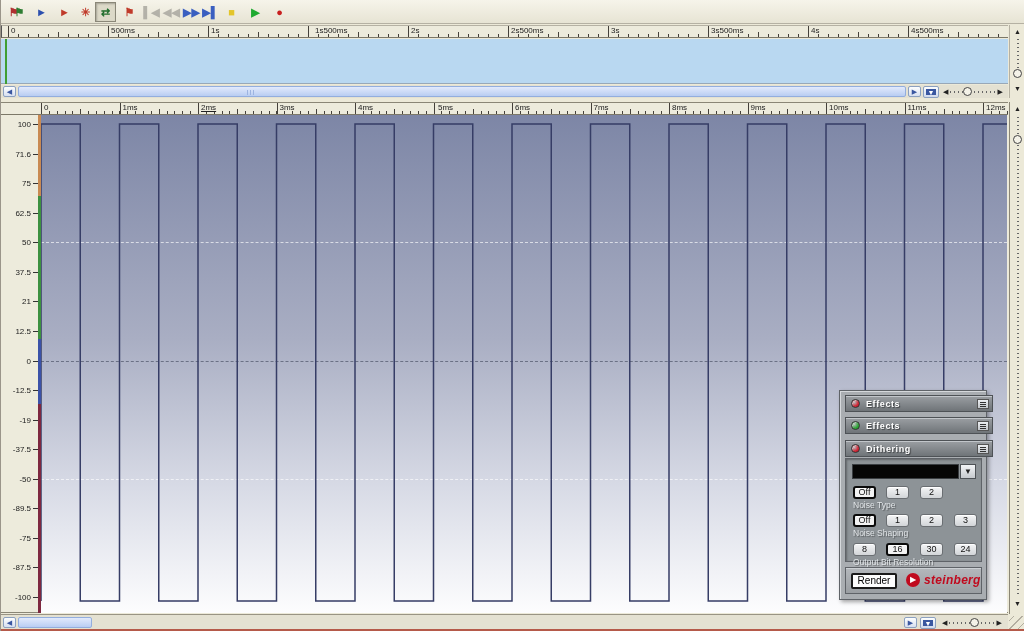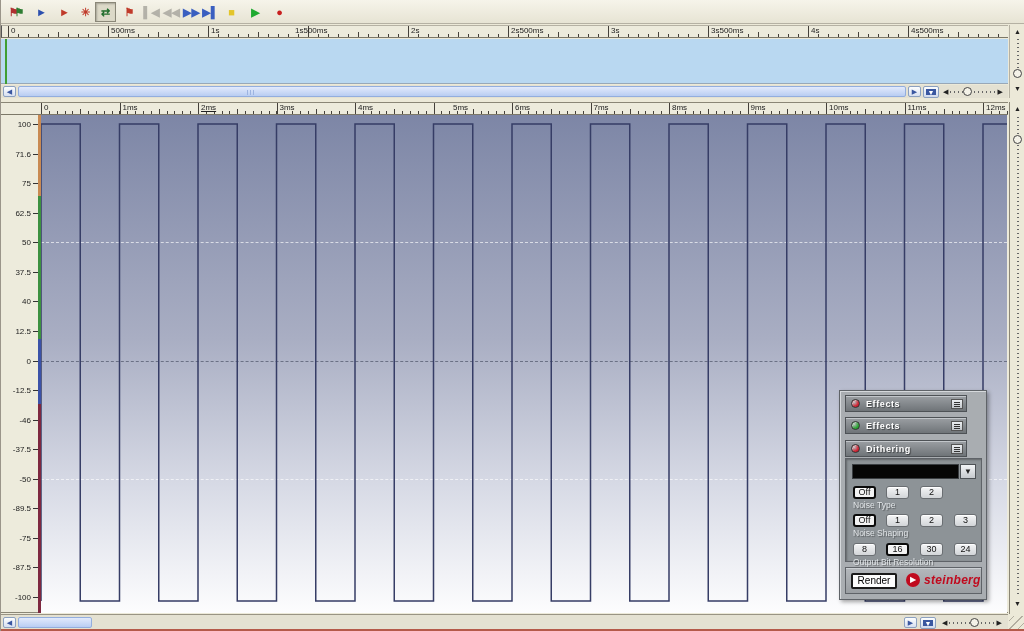--- a/index.html
+++ b/index.html
@@ -55,21 +55,21 @@
   #wave-svg{position:absolute;left:0;top:0;}
 
   
   #bottom-scroll{position:absolute;left:0;top:614px;width:1007px;height:15px;background:#e4e1d2;border-top:1px solid #999484;}
   #resize-grip{position:absolute;left:1008px;top:616px;width:16px;height:13px;background:
      repeating-linear-gradient(135deg,transparent 0 3px,#b3aea0 3px 4px,transparent 4px 6px);}
   #window-bottom{position:absolute;left:0;top:629px;width:1024px;height:2px;background:#b55a4a;}
 
   
   #master-panel{position:absolute;left:838px;top:390px;width:148px;height:210px;background:#a9adb1;border:1px solid #5f6368;box-shadow:inset 1px 1px 0 #d6d9dc, 2px 2px 4px rgba(0,0,0,.35);}
-  .secbar{position:absolute;left:5px;width:122px;height:17px;background:linear-gradient(#9b9fa3,#6f7478);border:1px solid #4e5256;box-shadow:inset 0 1px 0 #c2c6ca;display:flex;align-items:center;}
+  .secbar{position:absolute;left:5px;width:148px;height:17px;background:linear-gradient(#9b9fa3,#6f7478);border:1px solid #4e5256;box-shadow:inset 0 1px 0 #c2c6ca;display:flex;align-items:center;}
   .led{width:9px;height:9px;border-radius:50%;margin-left:5px;border:1px solid #333;box-shadow:inset 1px 1px 1px rgba(255,255,255,.5);}
   .seclabel{flex:1;margin-left:6px;color:#fff;font-size:9px;font-weight:bold;letter-spacing:.6px;text-shadow:1px 1px 1px rgba(0,0,0,.5);}
   .shadebtn{width:12px;height:10px;margin-right:3px;background:linear-gradient(#eceff2,#c2c6ca);border:1px solid #555;background-clip:padding-box;position:relative;}
   .shadebtn:before{content:"";position:absolute;left:2px;right:2px;top:2px;height:1px;background:#333;box-shadow:0 2px 0 #333,0 4px 0 #333;}
   #dither-body{position:absolute;left:5px;top:67px;width:137px;height:104px;background:#8d9397;border:1px solid #5f6368;box-shadow:inset 1px 1px 2px rgba(0,0,0,.3);}
   #plugin-combo{position:absolute;left:6px;top:5px;width:107px;height:15px;background:#060606;border:1px solid #3a3e42;}
   #plugin-dd{position:absolute;left:114px;top:5px;width:16px;height:15px;background:linear-gradient(#f2f4f6,#c6cace);border:1px solid #4e5256;color:#222;font-size:8px;line-height:13px;text-align:center;}
   .prow{position:absolute;left:0;width:137px;height:13px;}
   .pbtn{position:absolute;top:0;width:23px;height:13px;font-size:9px;line-height:11px;text-align:center;color:#111;background:linear-gradient(#f4f5f6,#d2d5d8);border:1px solid #6a6e72;border-radius:3px;box-shadow:inset 0 1px 0 #fff;}
   .pbtn.sel{background:#f2f2f2;border:2px solid #0a0a0a;line-height:9px;}
@@ -233,21 +233,21 @@
       <div class="tick" style="left: 56px; height: 5px;"></div>
       <div class="rlabel" style="left: 9px;">0</div>
       <div class="tick" style="left: 106px; height: 12px;"></div>
       <div class="tick" style="left: 156px; height: 5px;"></div>
       <div class="rlabel" style="left: 109px;">500ms</div>
       <div class="tick" style="left: 206px; height: 12px;"></div>
       <div class="tick" style="left: 256px; height: 5px;"></div>
       <div class="rlabel" style="left: 209px;">1s</div>
       <div class="tick" style="left: 306px; height: 12px;"></div>
       <div class="tick" style="left: 356px; height: 5px;"></div>
-      <div class="rlabel" style="left: 293px;">1s500ms</div>
+      <div class="rlabel" style="left: 313px;">1s500ms</div>
       <div class="tick" style="left: 406px; height: 12px;"></div>
       <div class="tick" style="left: 456px; height: 5px;"></div>
       <div class="rlabel" style="left: 409px;">2s</div>
       <div class="tick" style="left: 506px; height: 12px;"></div>
       <div class="tick" style="left: 556px; height: 5px;"></div>
       <div class="rlabel" style="left: 509px;">2s500ms</div>
       <div class="tick" style="left: 606px; height: 12px;"></div>
       <div class="tick" style="left: 656px; height: 5px;"></div>
       <div class="rlabel" style="left: 609px;">3s</div>
       <div class="tick" style="left: 706px; height: 12px;"></div>
@@ -430,21 +430,21 @@
       <div class="tick" style="left: 236px; height: 5px;"></div>
       <div class="rlabel" style="left: 200px; text-decoration: underline;">2ms</div>
       <div class="tick" style="left: 276px; height: 12px;"></div>
       <div class="tick" style="left: 315px; height: 5px;"></div>
       <div class="rlabel" style="left: 278.5px;">3ms</div>
       <div class="tick" style="left: 354px; height: 12px;"></div>
       <div class="tick" style="left: 393px; height: 5px;"></div>
       <div class="rlabel" style="left: 357px;">4ms</div>
       <div class="tick" style="left: 433px; height: 12px;"></div>
       <div class="tick" style="left: 472px; height: 5px;"></div>
-      <div class="rlabel" style="left: 452px;">5ms</div>
+      <div class="rlabel" style="left: 437px;">5ms</div>
       <div class="tick" style="left: 511px; height: 12px;"></div>
       <div class="tick" style="left: 550px; height: 5px;"></div>
       <div class="rlabel" style="left: 514px;">6ms</div>
       <div class="tick" style="left: 590px; height: 12px;"></div>
       <div class="tick" style="left: 629px; height: 5px;"></div>
       <div class="rlabel" style="left: 592.5px;">7ms</div>
       <div class="tick" style="left: 668px; height: 12px;"></div>
       <div class="tick" style="left: 707px; height: 5px;"></div>
       <div class="rlabel" style="left: 671px;">8ms</div>
       <div class="tick" style="left: 747px; height: 12px;"></div>
@@ -467,29 +467,29 @@
         <div class="alabel" style="top: 34.5625px;">71.6</div>
         <div class="atick" style="top: 38.5625px;"></div>
         <div class="alabel" style="top: 64.125px;">75</div>
         <div class="atick" style="top: 68.125px;"></div>
         <div class="alabel" style="top: 93.6875px;">62.5</div>
         <div class="atick" style="top: 97.6875px;"></div>
         <div class="alabel" style="top: 123.25px;">50</div>
         <div class="atick" style="top: 127.25px;"></div>
         <div class="alabel" style="top: 152.812px;">37.5</div>
         <div class="atick" style="top: 156.812px;"></div>
-        <div class="alabel" style="top: 182.375px;">40</div>
+        <div class="alabel" style="top: 182.375px;">21</div>
         <div class="atick" style="top: 186.375px;"></div>
         <div class="alabel" style="top: 211.938px;">12.5</div>
         <div class="atick" style="top: 215.938px;"></div>
         <div class="alabel" style="top: 241.5px;">0</div>
         <div class="atick" style="top: 245.5px;"></div>
         <div class="alabel" style="top: 271.062px;">-12.5</div>
         <div class="atick" style="top: 275.062px;"></div>
-        <div class="alabel" style="top: 300.625px;">-46</div>
+        <div class="alabel" style="top: 300.625px;">-19</div>
         <div class="atick" style="top: 304.625px;"></div>
         <div class="alabel" style="top: 330.188px;">-37.5</div>
         <div class="atick" style="top: 334.188px;"></div>
         <div class="alabel" style="top: 359.75px;">-50</div>
         <div class="atick" style="top: 363.75px;"></div>
         <div class="alabel" style="top: 389.312px;">-89.5</div>
         <div class="atick" style="top: 393.312px;"></div>
         <div class="alabel" style="top: 418.875px;">-75</div>
         <div class="atick" style="top: 422.875px;"></div>
         <div class="alabel" style="top: 448.438px;">-87.5</div>

